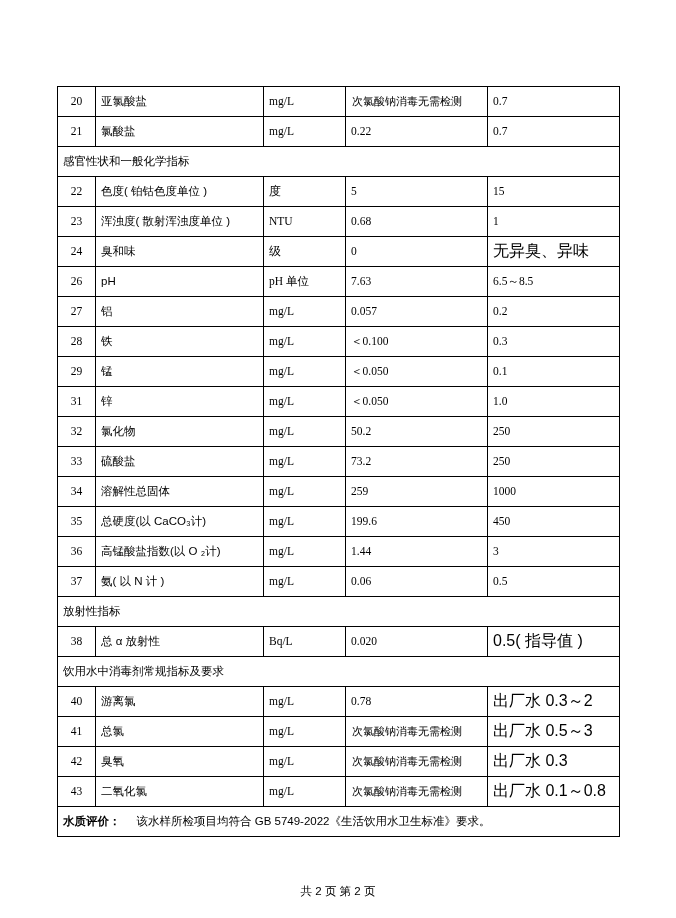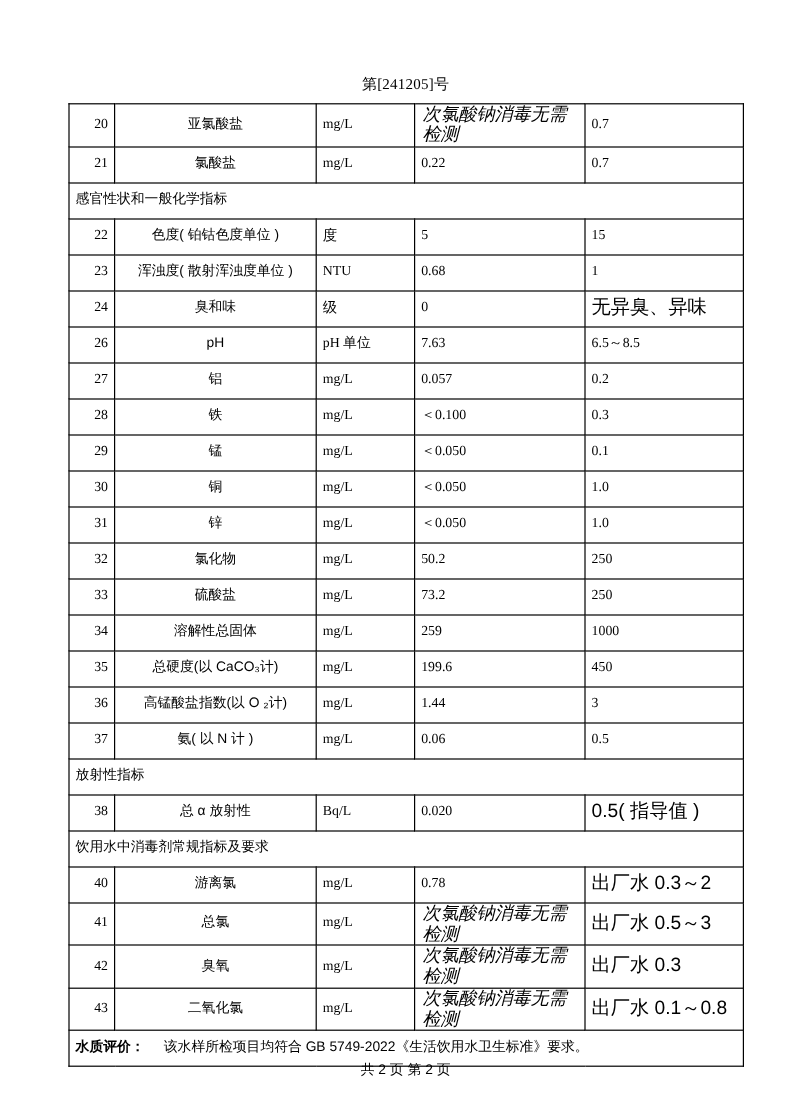--- a/index.html
+++ b/index.html
@@ -52,47 +52,45 @@
   }
   col.c-no { width: 38px; }
   col.c-item { width: 168px; }
   col.c-unit { width: 82px; }
   col.c-result { width: 142px; }
   col.c-limit { width: 132px; }
 
   td.num {
     font-family: "Liberation Serif", serif;
     font-size: 12px;
-    text-align: right;
+    text-align: center;
     padding-left: 8px;
   }
   td.item {
     font-size: 12.5px;
     padding-left: 9px;
-    text-align: center;
   }
   td.unit {
     font-family: "Liberation Serif", serif;
     font-size: 11px;
     padding-left: 7px;
   }
   td.unit.cn {
     font-family: "Liberation Sans", sans-serif;
     font-size: 12px;
   }
   td.result {
     font-family: "Liberation Serif", serif;
     font-size: 11.5px;
     padding-left: 7px;
   }
   td.result.cn {
     font-family: "Liberation Sans", sans-serif;
-    font-size: 15px;
+    font-size: 11px;
     padding-left: 6px;
-    font-style: italic;
   }
   td.limit {
     font-family: "Liberation Serif", serif;
     font-size: 11.5px;
     padding-left: 7px;
   }
   td.limit.cn {
     font-family: "Liberation Sans", sans-serif;
     font-size: 16px;
   }
@@ -119,21 +117,20 @@
     width: 676px;
     text-align: center;
     font-size: 11.5px;
   }
 </style>
 </head>
 <body>
 
 <div class="page">
 
-  <div class="doc-no">第[241205]号</div>
 
   <div class="table-wrap">
     <table class="report">
       <colgroup>
         <col class="c-no">
         <col class="c-item">
         <col class="c-unit">
         <col class="c-result">
         <col class="c-limit">
       </colgroup>
@@ -198,27 +195,20 @@
             <td class="limit">0.3</td>
           </tr>
           <tr>
             <td class="num">29</td>
             <td class="item">锰</td>
             <td class="unit">mg/L</td>
             <td class="result">＜0.050</td>
             <td class="limit">0.1</td>
           </tr>
           <tr>
-            <td class="num">30</td>
-            <td class="item">铜</td>
-            <td class="unit">mg/L</td>
-            <td class="result">＜0.050</td>
-            <td class="limit">1.0</td>
-          </tr>
-          <tr>
             <td class="num">31</td>
             <td class="item">锌</td>
             <td class="unit">mg/L</td>
             <td class="result">＜0.050</td>
             <td class="limit">1.0</td>
           </tr>
           <tr>
             <td class="num">32</td>
             <td class="item">氯化物</td>
             <td class="unit">mg/L</td>

